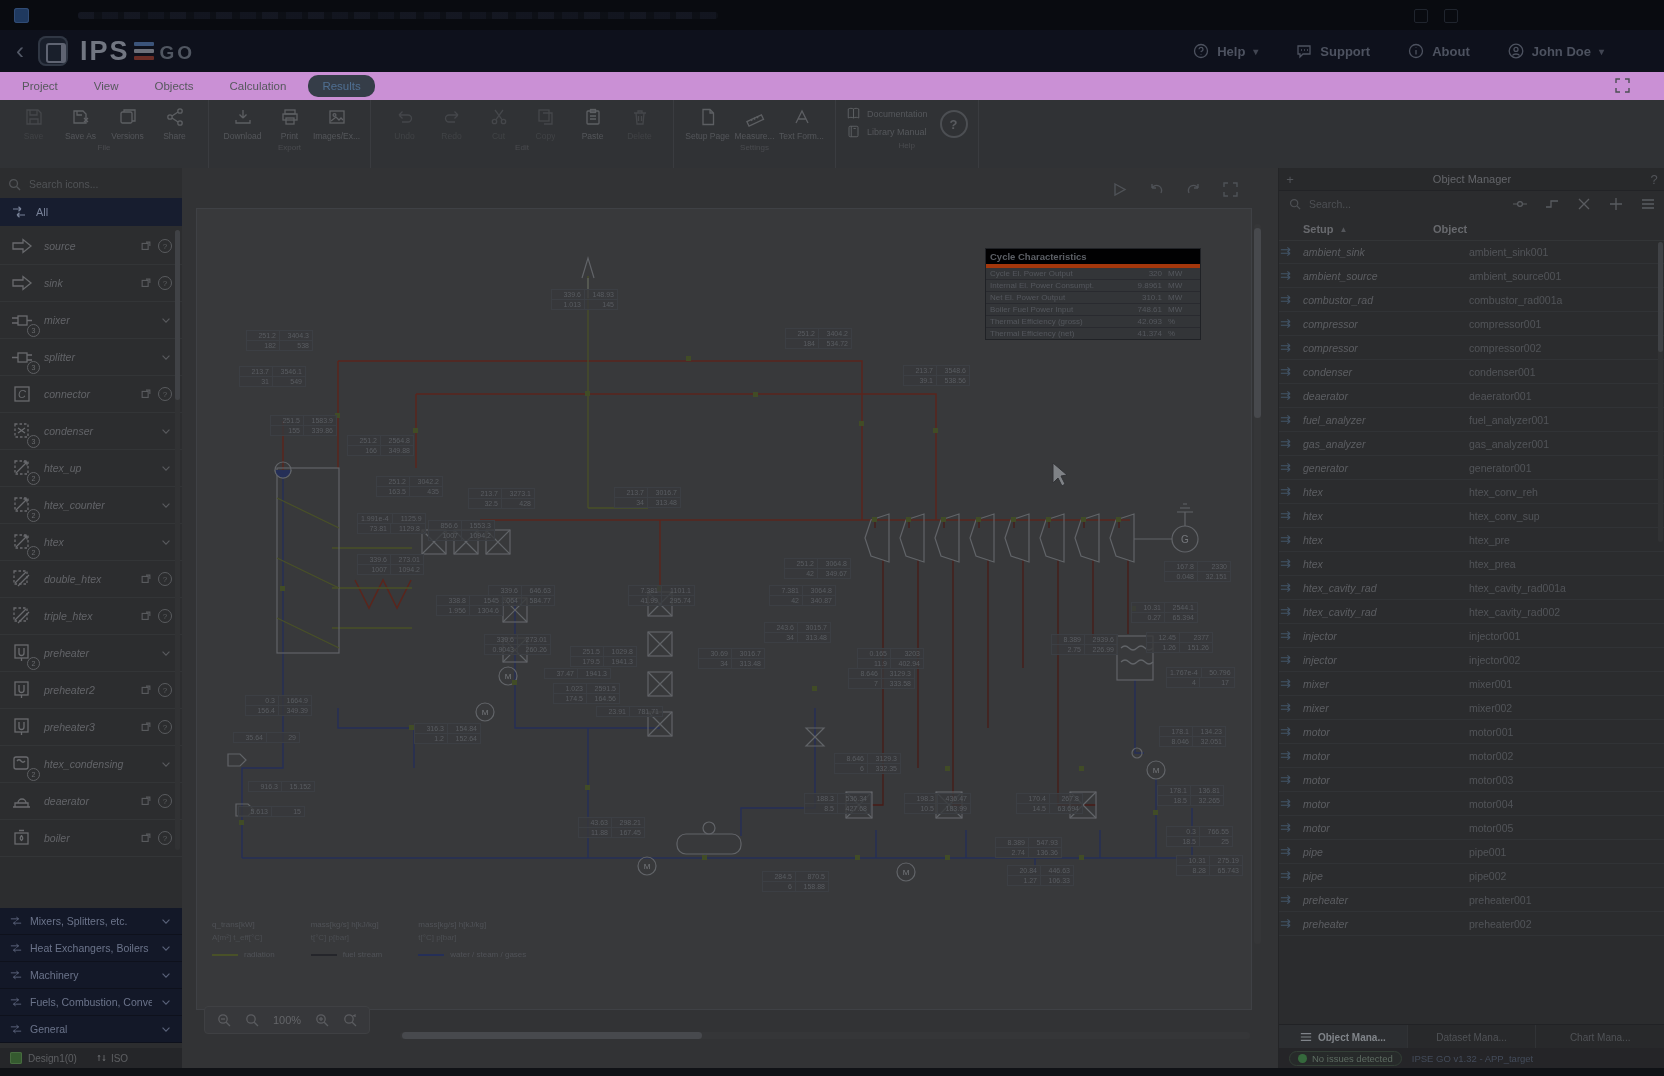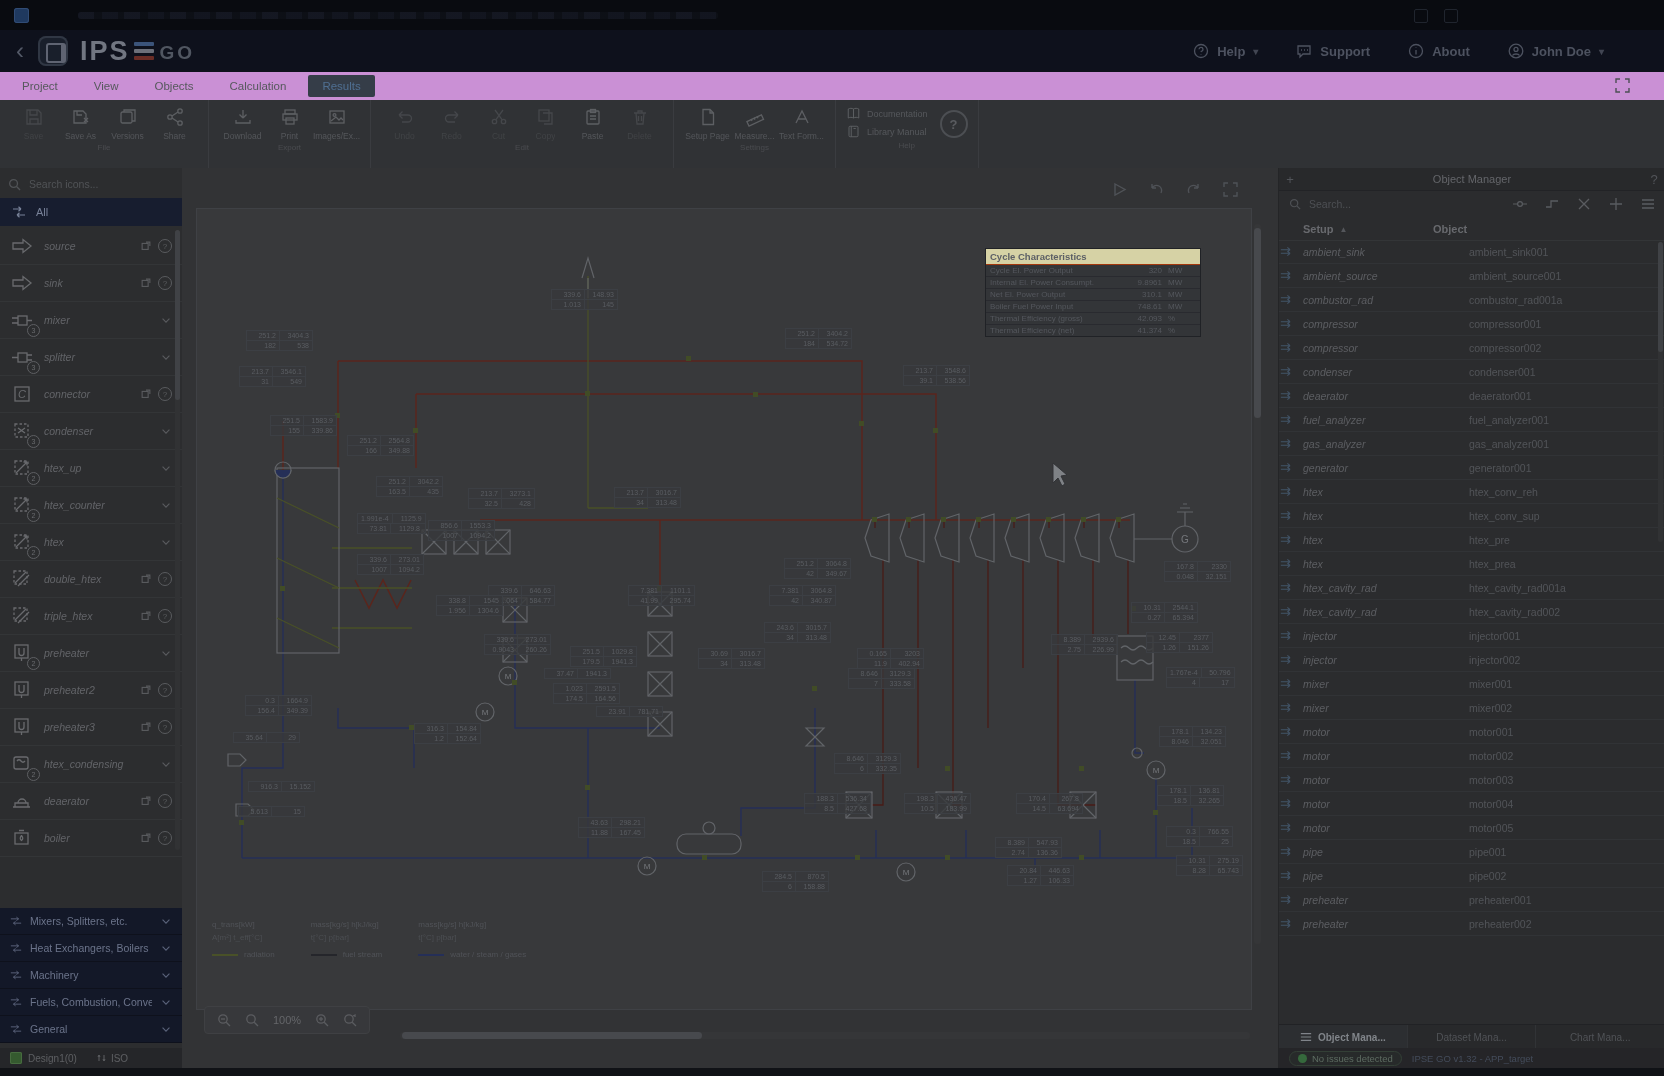--- a/index.html
+++ b/index.html
@@ -29,21 +29,21 @@
   .brand-suffix{color:#5f6672;font-size:19px;font-weight:bold;letter-spacing:3px;margin-top:4px;}
   .hdr-right{margin-left:auto;display:flex;align-items:center;gap:38px;margin-right:60px;}
   .hdr-item{display:flex;align-items:center;gap:8px;color:#5b6170;font-size:13px;font-weight:bold;cursor:default;}
   .hdr-item svg{width:16px;height:16px;}
   .chev{font-size:10px;color:#4d5260;}
 
   
   .menubar{position:absolute;left:0;top:72px;width:1664px;height:28px;background:#f0abfc;display:flex;align-items:center;
            border-bottom:1px solid #2c2e31;}
   .menu-item{color:#66696d;font-size:11.5px;padding:5px 14px;margin-left:8px;}
-  .menu-item.active{background:#3e4854;color:#5e83ab;border-radius:2px;}
+  .menu-item.active{background:#3e4854;color:#5e83ab;border-radius:10px;}
   .expand-ico{position:absolute;right:34px;top:6px;color:#5a5d62;}
 
   
   .toolbar{position:absolute;left:0;top:100px;width:1664px;height:68px;background:#393b3d;border-bottom:1px solid #2c2e30;
            display:flex;}
   .tb-group{display:flex;flex-direction:column;justify-content:flex-start;padding:4px 10px 0 10px;border-right:1px solid #45474a;}
   .tb-row{display:flex;align-items:flex-start;}
   .tb-btn{width:47px;display:flex;flex-direction:column;align-items:center;gap:4px;padding-top:3px;color:#6e7174;}
   .tb-btn.disabled{color:#515457;}
   .tb-btn svg{width:20px;height:20px;}
@@ -93,21 +93,21 @@
   .run-icons svg{width:15px;height:15px;}
   .sheet{position:absolute;left:14px;top:40px;width:1054px;height:800px;background:#424344;border:1px solid #4b4d50;}
   #diagram{position:absolute;left:0;top:0;}
   .labels-layer{position:absolute;left:0;top:0;width:1096px;height:900px;pointer-events:none;}
   .dlabel{position:absolute;border:1px solid #474a4f;background:rgba(65,66,68,.78);color:#696d72;font-size:7px;line-height:9px;}
   .dlabel .r{display:flex;}
   .dlabel .r + .r{border-top:1px solid #474a4f;}
   .dlabel .c{padding:0 3px;min-width:26px;text-align:right;white-space:nowrap;}
   .dlabel .c:first-child{border-right:1px solid #474a4f;}
   .cycle-table{position:absolute;left:803px;top:80px;width:214px;border:1px solid #26282c;background:#3c3e41;font-size:8px;color:#63676c;}
-  .ct-title{background:#fef9c3;border-bottom:1px solid #c2410c;font-size:9.5px;font-weight:bold;color:#6d7177;padding:2px 4px;}
+  .ct-title{background:#000000;border-bottom:4px solid #c2410c;font-size:9.5px;font-weight:bold;color:#6d7177;padding:2px 4px;}
   .ct-row{display:flex;border-bottom:1px solid #303236;}
   .ct-row:last-child{border-bottom:none;}
   .ct-l{flex:1;padding:1px 4px;white-space:nowrap;overflow:hidden;}
   .ct-v{width:46px;text-align:right;padding:1px 2px;}
   .ct-u{width:28px;padding:1px 4px;}
   .legend{position:absolute;left:30px;top:752px;display:flex;gap:36px;color:#5e6166;font-size:8px;}
   .lg-col{display:flex;flex-direction:column;gap:4px;}
   .lg-col .l2{color:#595c60;}
   .lg-tag{display:flex;align-items:center;gap:6px;margin-top:4px;}
   .lg-tag i{display:block;width:26px;height:2px;}

